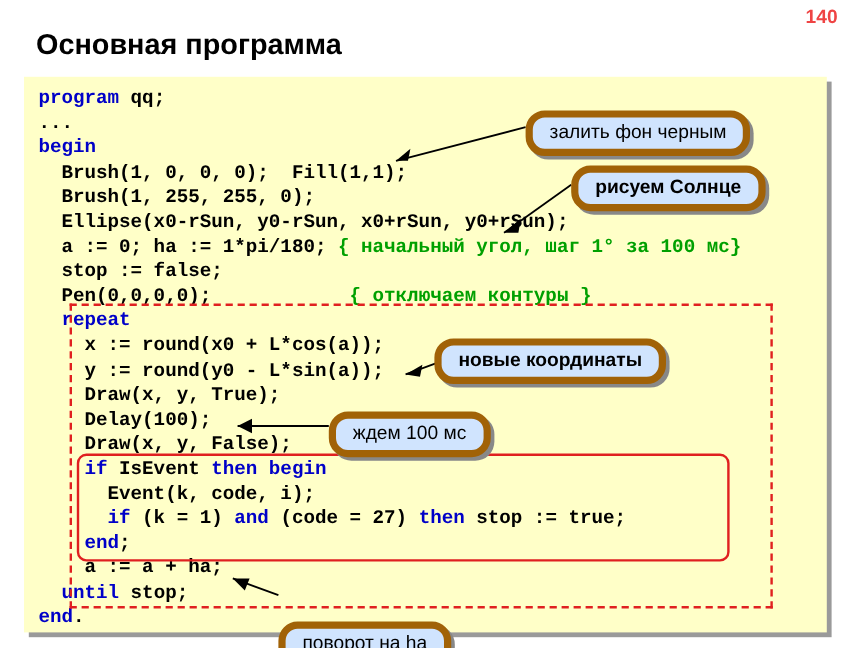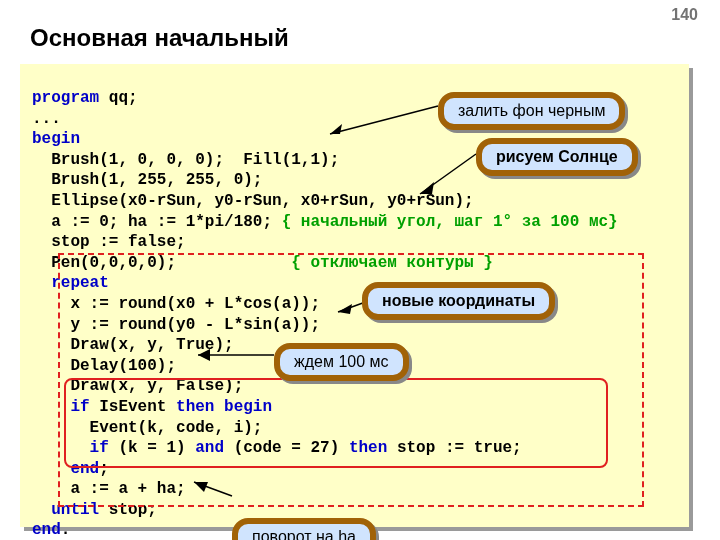--- a/index.html
+++ b/index.html
@@ -7,40 +7,40 @@
     width:720px;height:540px;
     background:#fff;
     font-family:Arial,sans-serif;
     position:relative;
     overflow:hidden;
   }
   .page-num{
     position:absolute;
     top:6px;right:22px;
     font-size:16px;font-weight:bold;
-    color:#737373;
+    color:#ef4444;
   }
   .title{
     position:absolute;
     top:24px;left:30px;
     font-size:24px;font-weight:bold;
     color:#000;
   }
   .panel-shadow{
     position:absolute;
     left:24px;top:68px;
     width:669px;height:463px;
     background:#9a9a9a;
   }
   .panel{
     position:absolute;
     left:20px;top:64px;
     width:669px;height:463px;
     background:#ffffc8;
-    padding:24px 10px 8px 12px;
+    padding:8px 10px 8px 12px;
     box-sizing:border-box;
   }
   .code{
     font-family:"Courier New",monospace;
     font-size:16px;
     font-weight:bold;
     line-height:20.6px;
     white-space:pre;
     color:#000;
   }
@@ -68,21 +68,21 @@
     border:2px solid #e02020;
     border-radius:8px;
     z-index:2;
   }
   svg.arrow{position:absolute;z-index:4;pointer-events:none;}
 </style>
 </head>
 <body>
 
 <div class="page-num">140</div>
-<div class="title">Основная начальный</div>
+<div class="title">Основная программа</div>
 
 <div class="panel-shadow"></div>
 <div class="panel">
 <div class="code"><span class="kw">program</span><span> qq;</span>
 <span>...</span>
 <span class="kw">begin</span>
 <span>  Brush(1, 0, 0, 0);  Fill(1,1);</span>
 <span>  Brush(1, 255, 255, 0);</span>
 <span>  Ellipse(x0-rSun, y0-rSun, x0+rSun, y0+rSun);</span>
 <span>  a := 0; ha := 1*pi/180; </span><span class="cm">{ начальный угол, шаг 1° за 100 мс}</span>

